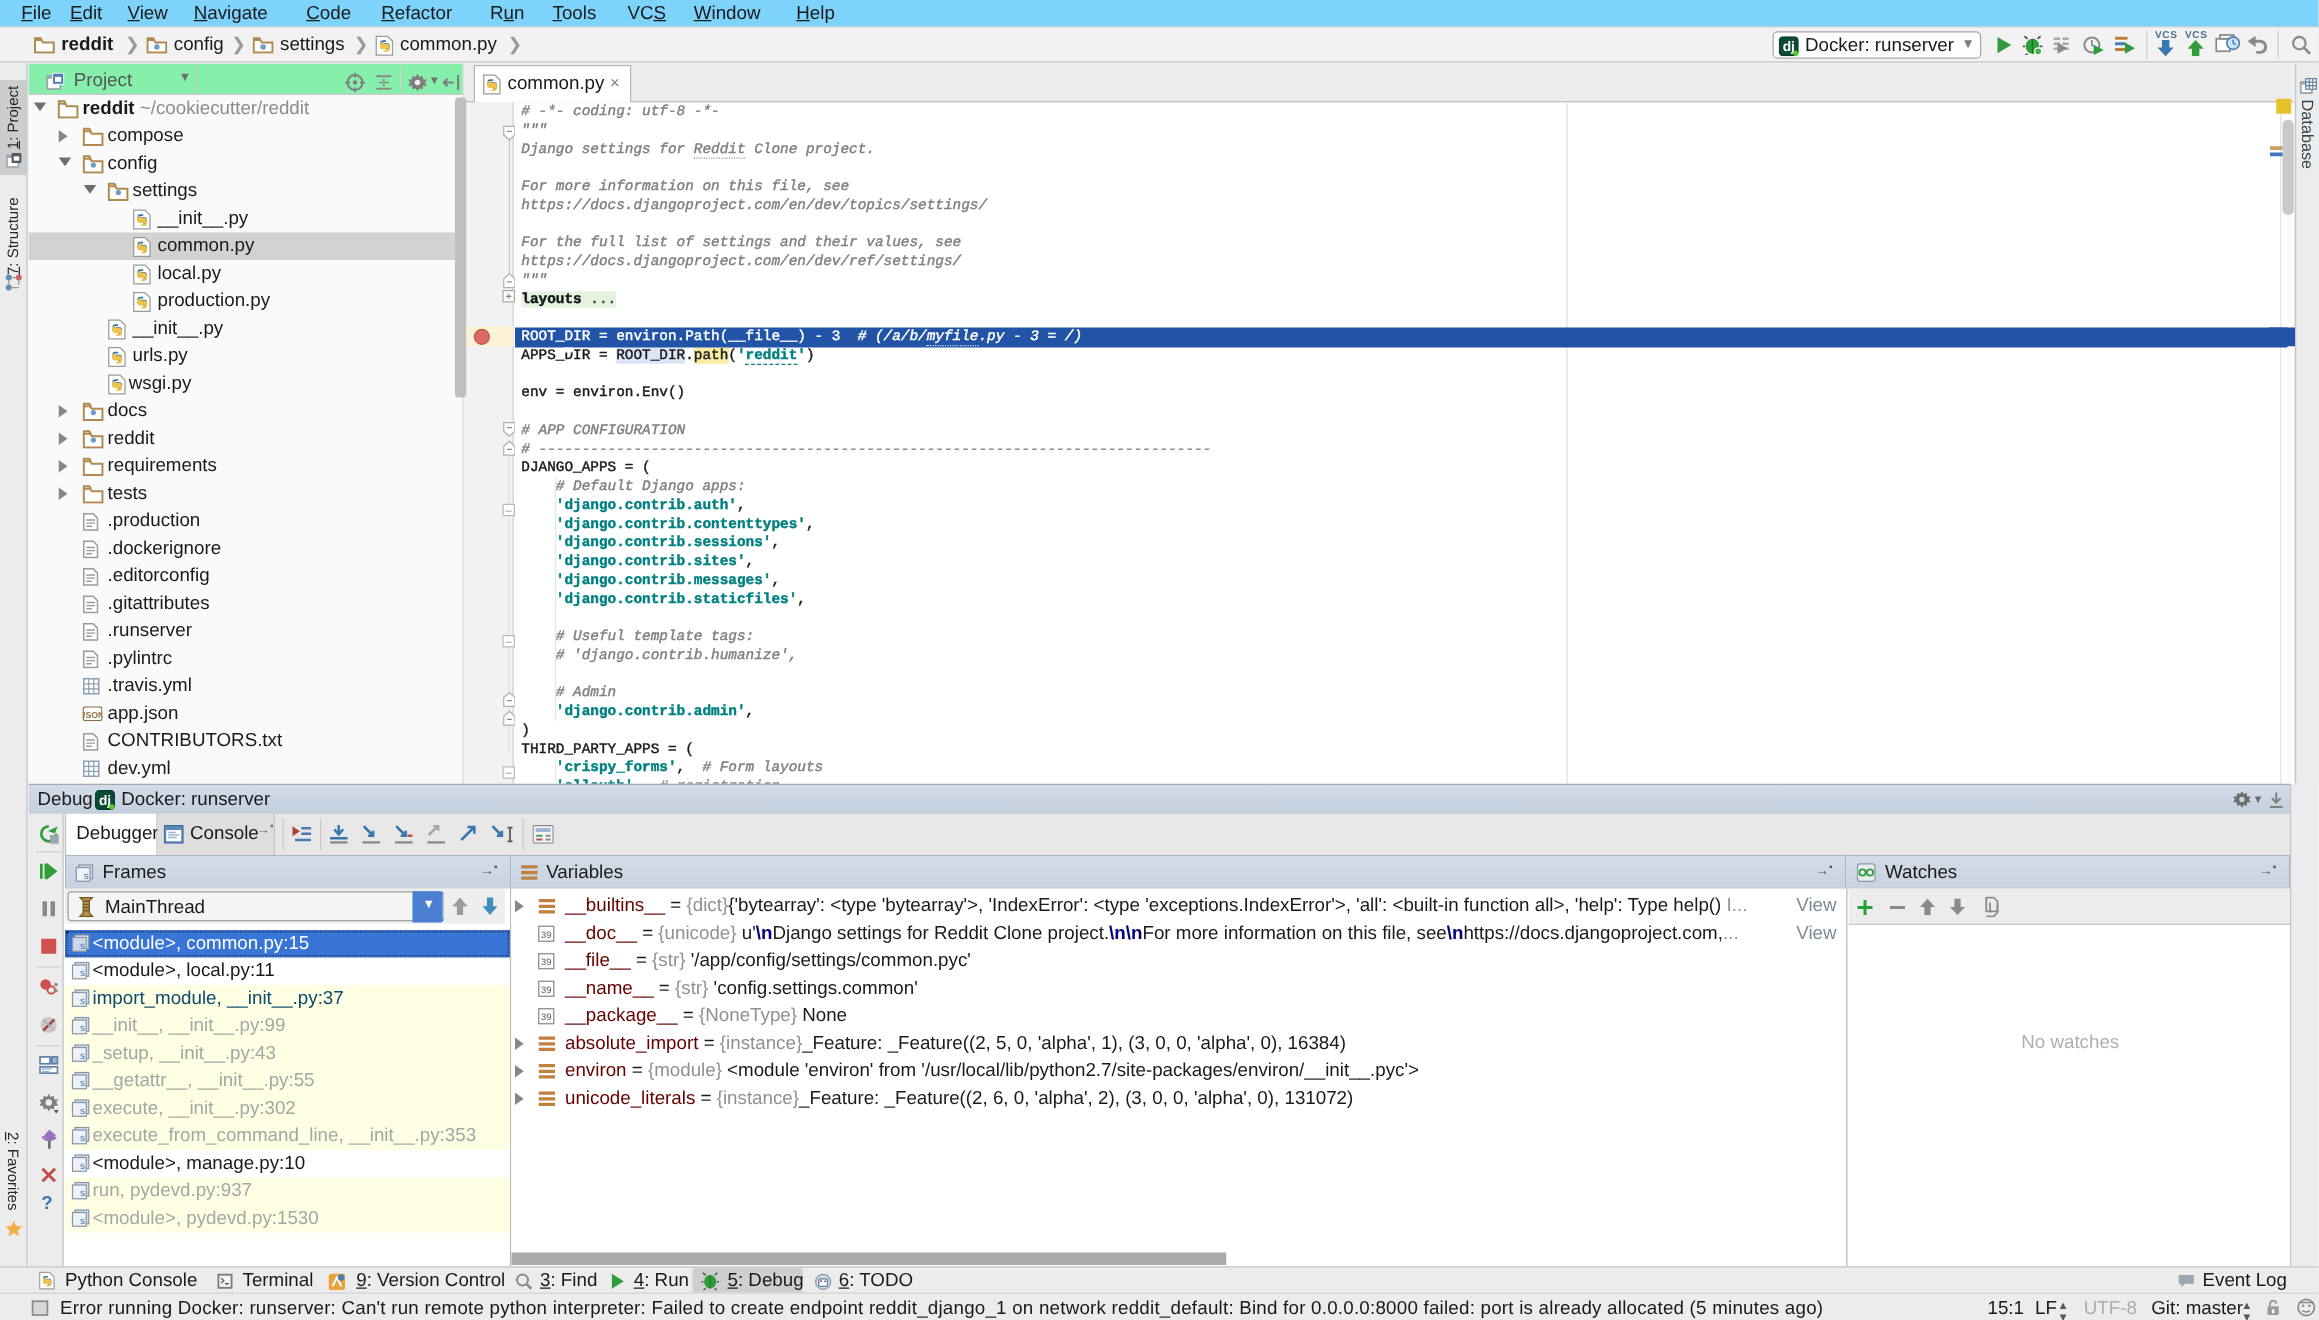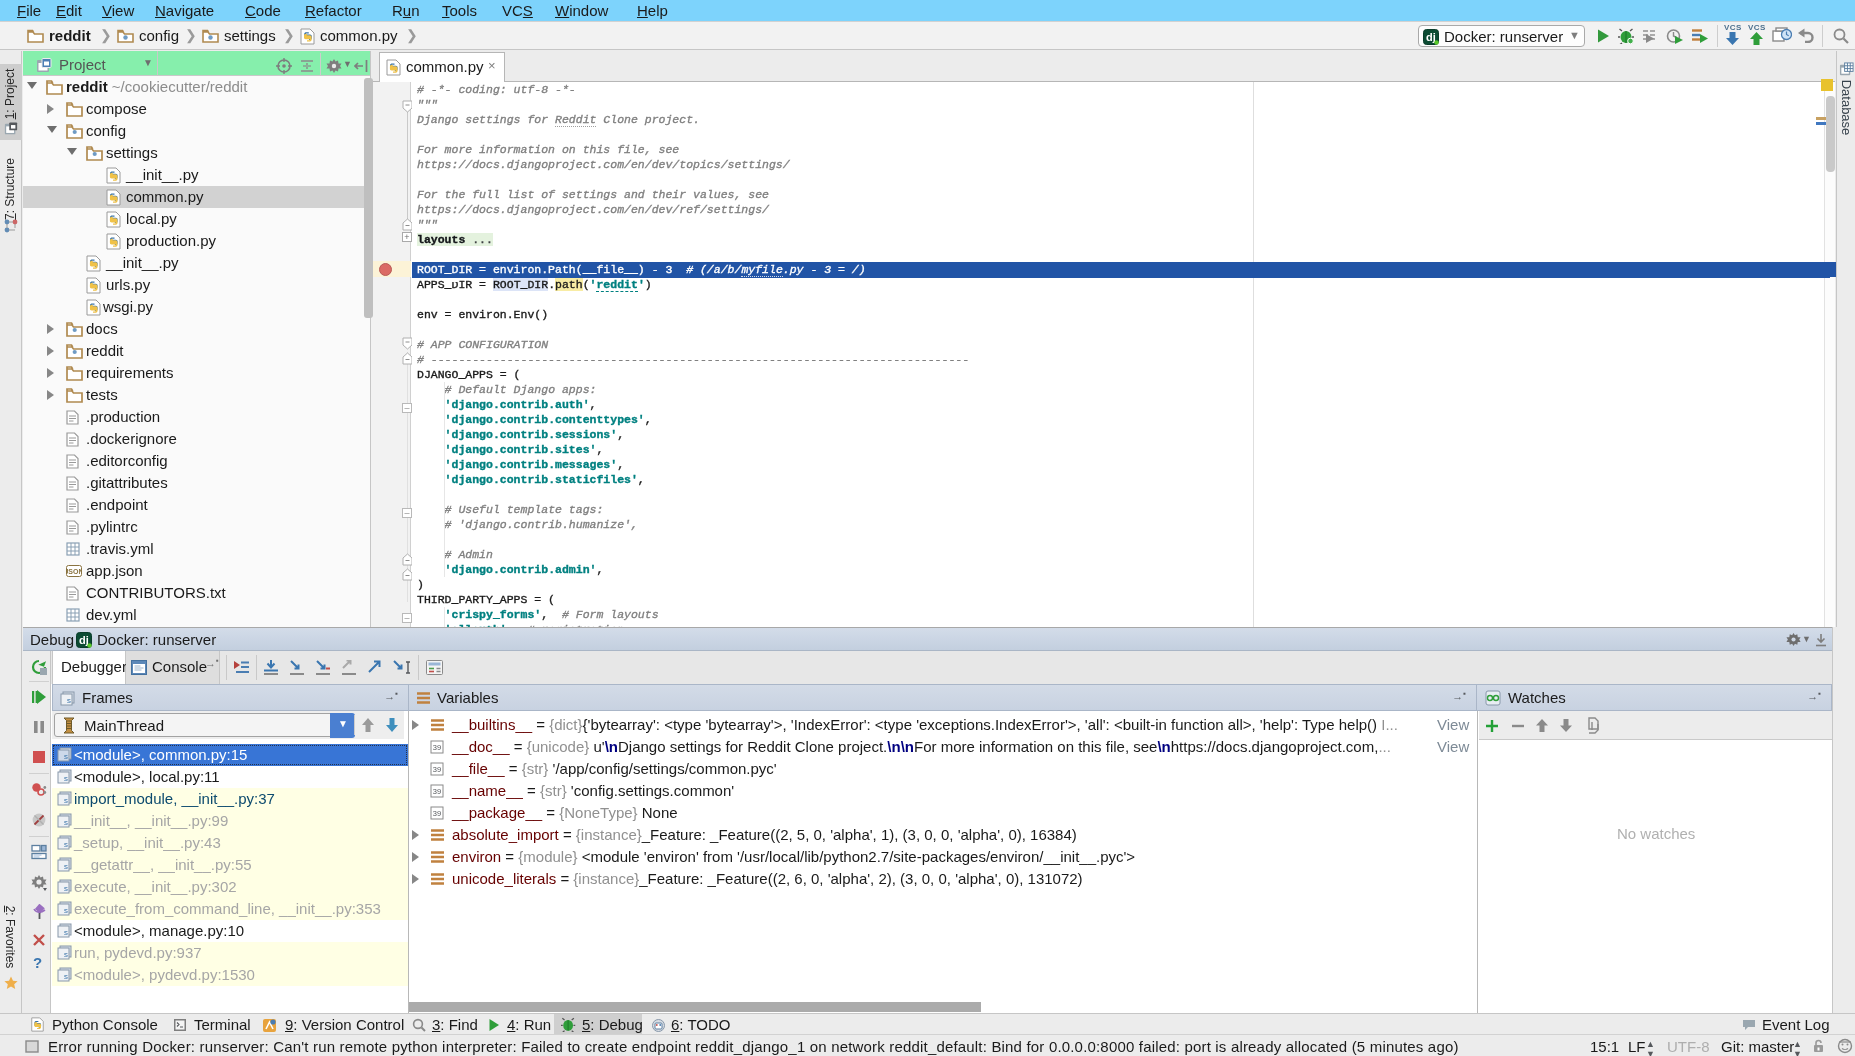--- a/index.html
+++ b/index.html
@@ -364,21 +364,21 @@
           <path d="M1 1 h7.5 l3.5 3.5 V14 H1z" fill="#fff" stroke="#9a9a9a" stroke-width="1.2"></path>
           <path d="M3 6 h7 M3 8.5 h7 M3 11 h4.5" stroke="#9a9a9a" stroke-width="1.1"></path>
         </svg>
         <span class="lbl" style="left:63px">.gitattributes</span>
       </div>
 <div class="trow" style="top:418px">
         <svg class="tico" style="left:43px;top:4px" width="13" height="15" viewBox="0 0 13 15">
           <path d="M1 1 h7.5 l3.5 3.5 V14 H1z" fill="#fff" stroke="#9a9a9a" stroke-width="1.2"></path>
           <path d="M3 6 h7 M3 8.5 h7 M3 11 h4.5" stroke="#9a9a9a" stroke-width="1.1"></path>
         </svg>
-        <span class="lbl" style="left:63px">.endpoint</span>
+        <span class="lbl" style="left:63px">.runserver</span>
       </div>
 <div class="trow" style="top:440px">
         <svg class="tico" style="left:43px;top:4px" width="13" height="15" viewBox="0 0 13 15">
           <path d="M1 1 h7.5 l3.5 3.5 V14 H1z" fill="#fff" stroke="#9a9a9a" stroke-width="1.2"></path>
           <path d="M3 6 h7 M3 8.5 h7 M3 11 h4.5" stroke="#9a9a9a" stroke-width="1.1"></path>
         </svg>
         <span class="lbl" style="left:63px">.pylintrc</span>
       </div>
 <div class="trow" style="top:462px">
         <svg class="tico" style="left:43px;top:4px" width="14" height="14" viewBox="0 0 14 14">

